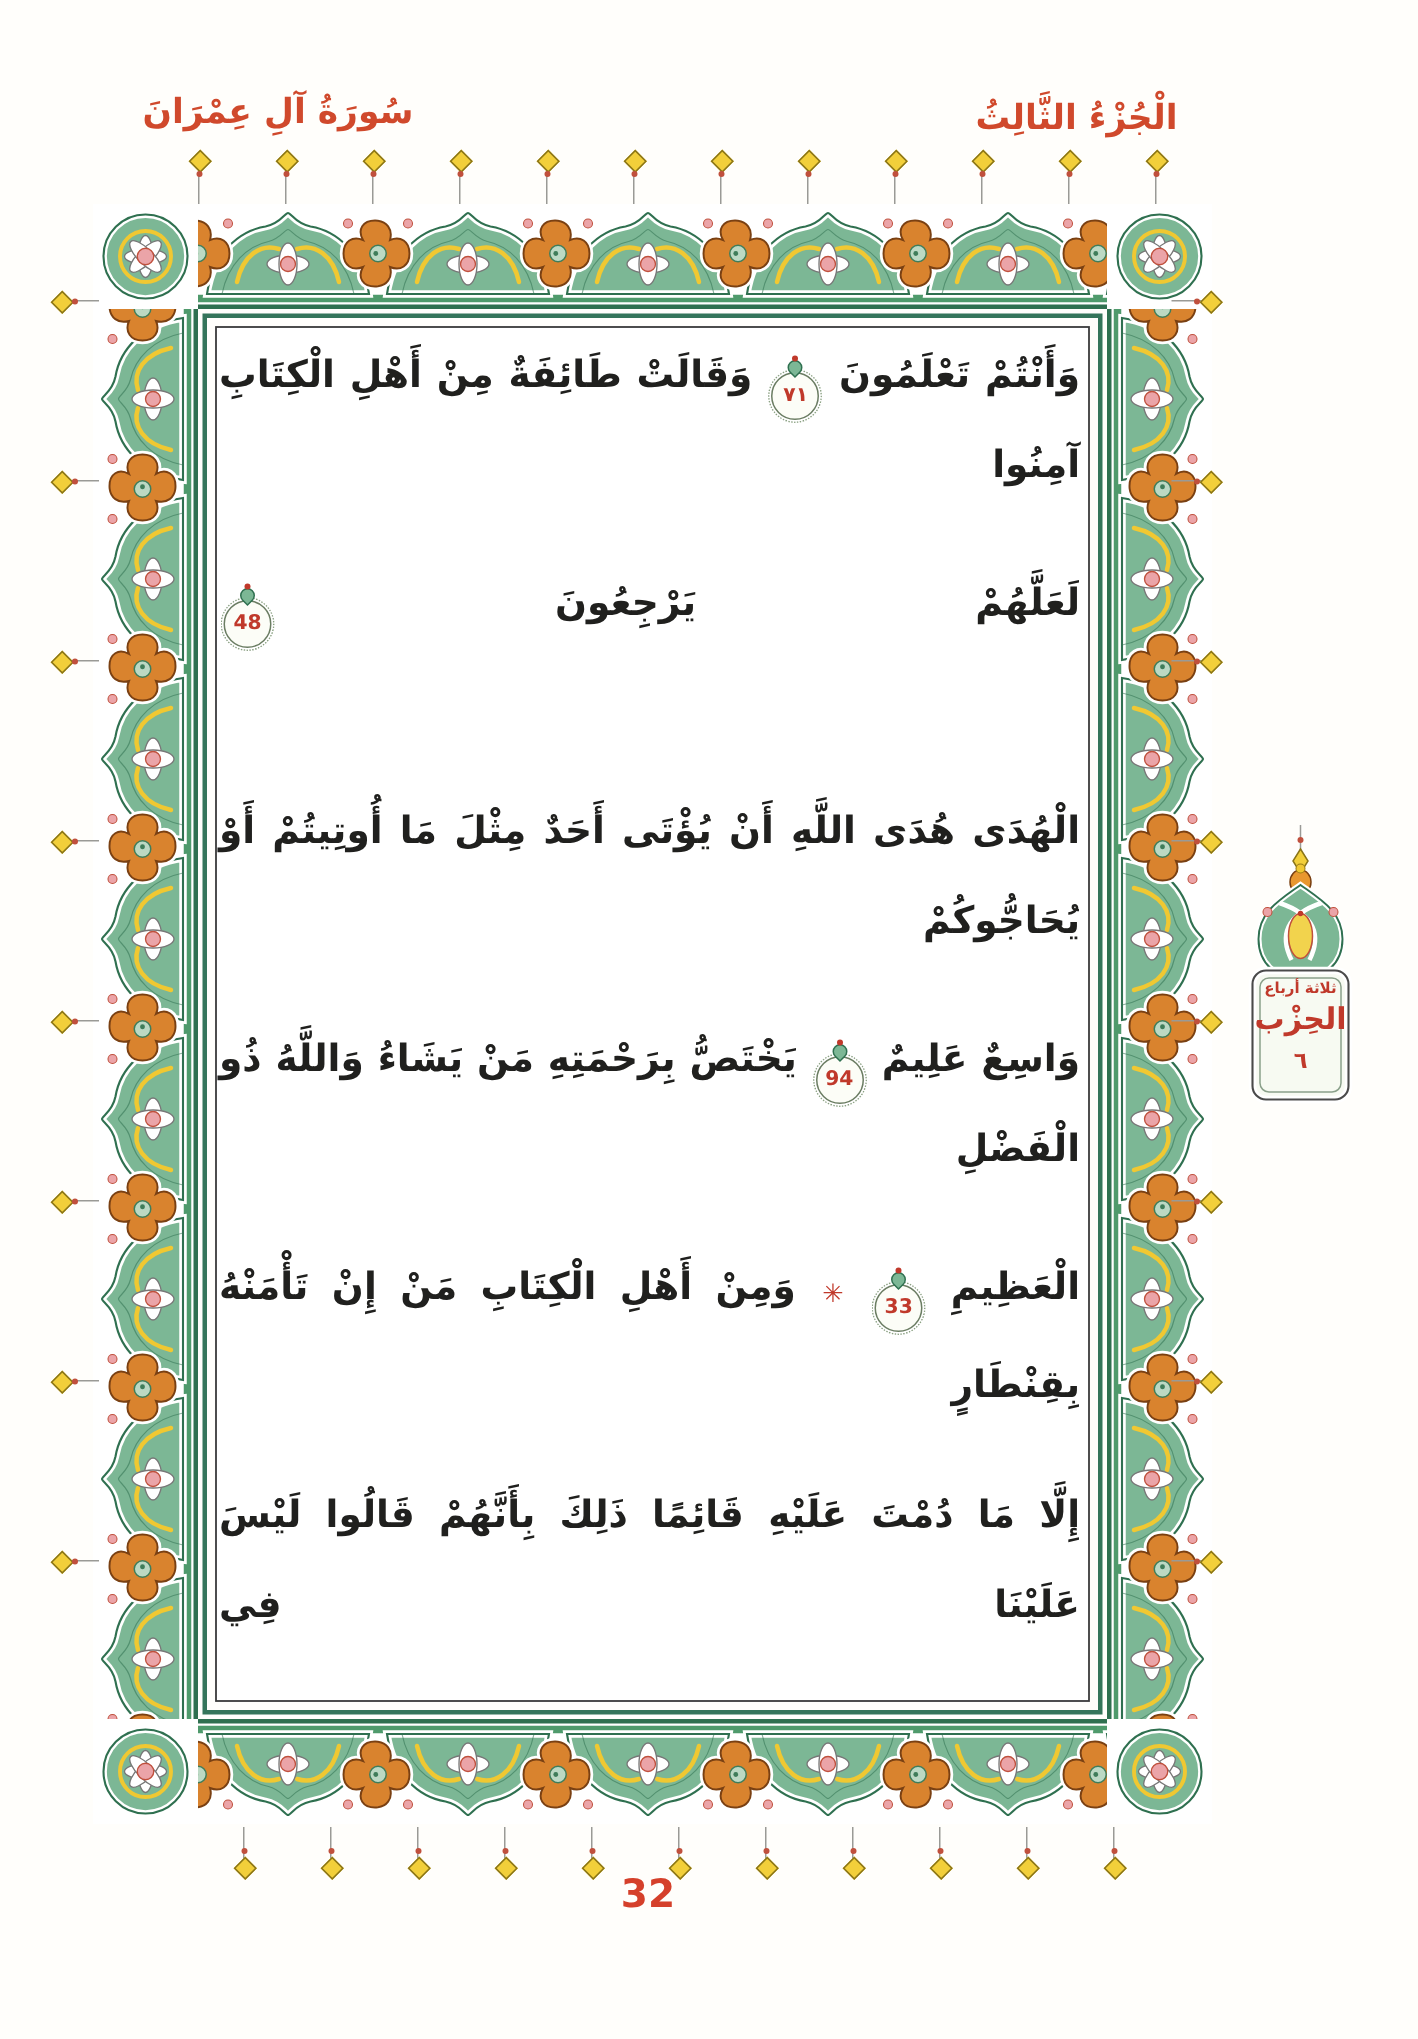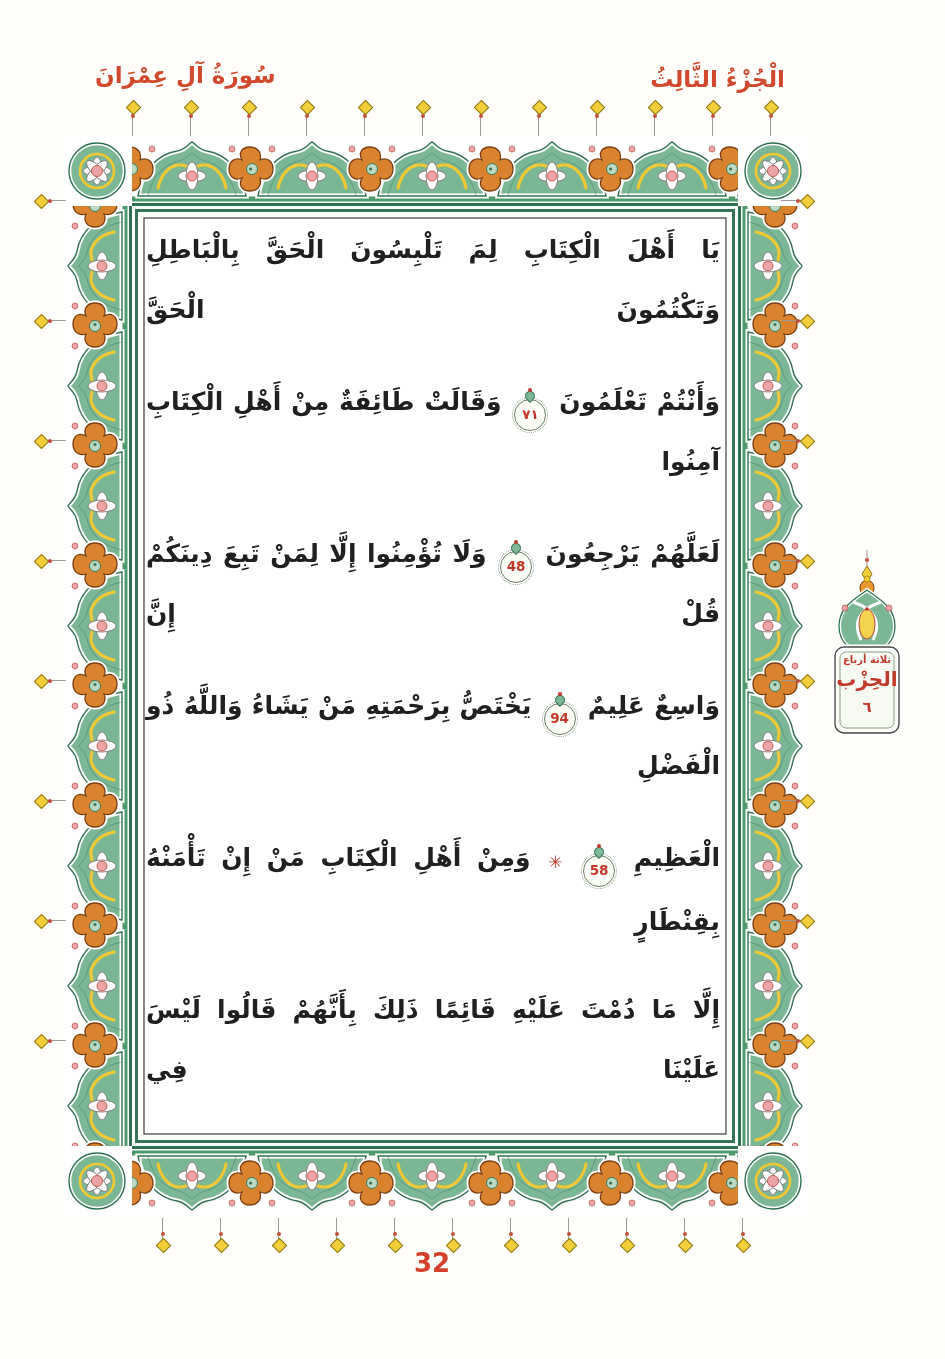--- a/index.html
+++ b/index.html
@@ -146,25 +146,25 @@
     <use href="#cornerG" transform="translate(22,42)"></use>
     <use href="#cornerG" transform="translate(698,42)"></use>
     <use href="#cornerG" transform="translate(22,1052)"></use>
     <use href="#cornerG" transform="translate(698,1052)"></use>
 
     <rect x="96.5" y="116.5" width="597" height="931" fill="none" stroke="#35755a" stroke-width="3"></rect>
     <rect x="104" y="124" width="582" height="916" fill="#ffffff" stroke="#3a3a3a" stroke-width="1.2"></rect>
   </svg>
 
   <div class="qarea" id="quran-lines">
-      <div class="qline"><span class="qtext">يَا أَهْلَ الْكِتَابِ لِمَ تَلْبِسُونَ الْحَقَّ بِالْبَاطِلِ وَتَكْتُمُونَ الْحَقَّ</span></div>
       <div class="qline"><span class="qtext">وَأَنْتُمْ تَعْلَمُونَ</span> <span class="ayah"><span class="ayah-num">٧١</span></span> <span class="qtext">وَقَالَتْ طَائِفَةٌ مِنْ أَهْلِ الْكِتَابِ آمِنُوا</span></div>
-      <div class="qline"><span class="qtext">لَعَلَّهُمْ يَرْجِعُونَ</span> <span class="ayah"><span class="ayah-num">48</span></span> <span class="qtext">وَلَا تُؤْمِنُوا إِلَّا لِمَنْ تَبِعَ دِينَكُمْ قُلْ إِنَّ</span></div>
+      <div class="qline"><span class="qtext">لَعَلَّهُمْ يَرْجِعُونَ</span> <span class="ayah"><span class="ayah-num">48</span></span> </div>
+      <div class="qline"><span class="qtext">الْهُدَى هُدَى اللَّهِ أَنْ يُؤْتَى أَحَدٌ مِثْلَ مَا أُوتِيتُمْ أَوْ يُحَاجُّوكُمْ</span></div>
       <div class="qline"><span class="qtext">وَاسِعٌ عَلِيمٌ</span> <span class="ayah"><span class="ayah-num">94</span></span> <span class="qtext">يَخْتَصُّ بِرَحْمَتِهِ مَنْ يَشَاءُ وَاللَّهُ ذُو الْفَضْلِ</span></div>
-      <div class="qline"><span class="qtext">الْعَظِيمِ</span> <span class="ayah"><span class="ayah-num">58</span></span> <span class="hizb-star">✳</span> <span class="qtext">وَمِنْ أَهْلِ الْكِتَابِ مَنْ إِنْ تَأْمَنْهُ بِقِنْطَارٍ</span></div>
+      <div class="qline"><span class="qtext">الْعَظِيمِ</span> <span class="ayah"><span class="ayah-num">33</span></span> <span class="hizb-star">✳</span> <span class="qtext">وَمِنْ أَهْلِ الْكِتَابِ مَنْ إِنْ تَأْمَنْهُ بِقِنْطَارٍ</span></div>
       <div class="qline"><span class="qtext">إِلَّا مَا دُمْتَ عَلَيْهِ قَائِمًا ذَلِكَ بِأَنَّهُمْ قَالُوا لَيْسَ عَلَيْنَا فِي</span></div>
     </div>
 
   <div class="hizb">
     <svg width="104" height="200" viewBox="0 0 104 200" aria-hidden="true">
       <line x1="52" y1="0" x2="52" y2="20" stroke="#9a9a96" stroke-width="1"></line>
       <circle cx="52" cy="10" r="2" fill="#c0503d"></circle>
       <path d="M52,16 L57,24 L52,32 L47,24 Z" fill="#f2cf3a" stroke="#8a7518" stroke-width="1"></path>
       <ellipse cx="52" cy="38" rx="7" ry="8" fill="#e8972f" stroke="#7a4012" stroke-width="1"></ellipse>
       <circle cx="52" cy="29" r="3" fill="#f0c832" stroke="#9a7d16" stroke-width="0.7"></circle>

